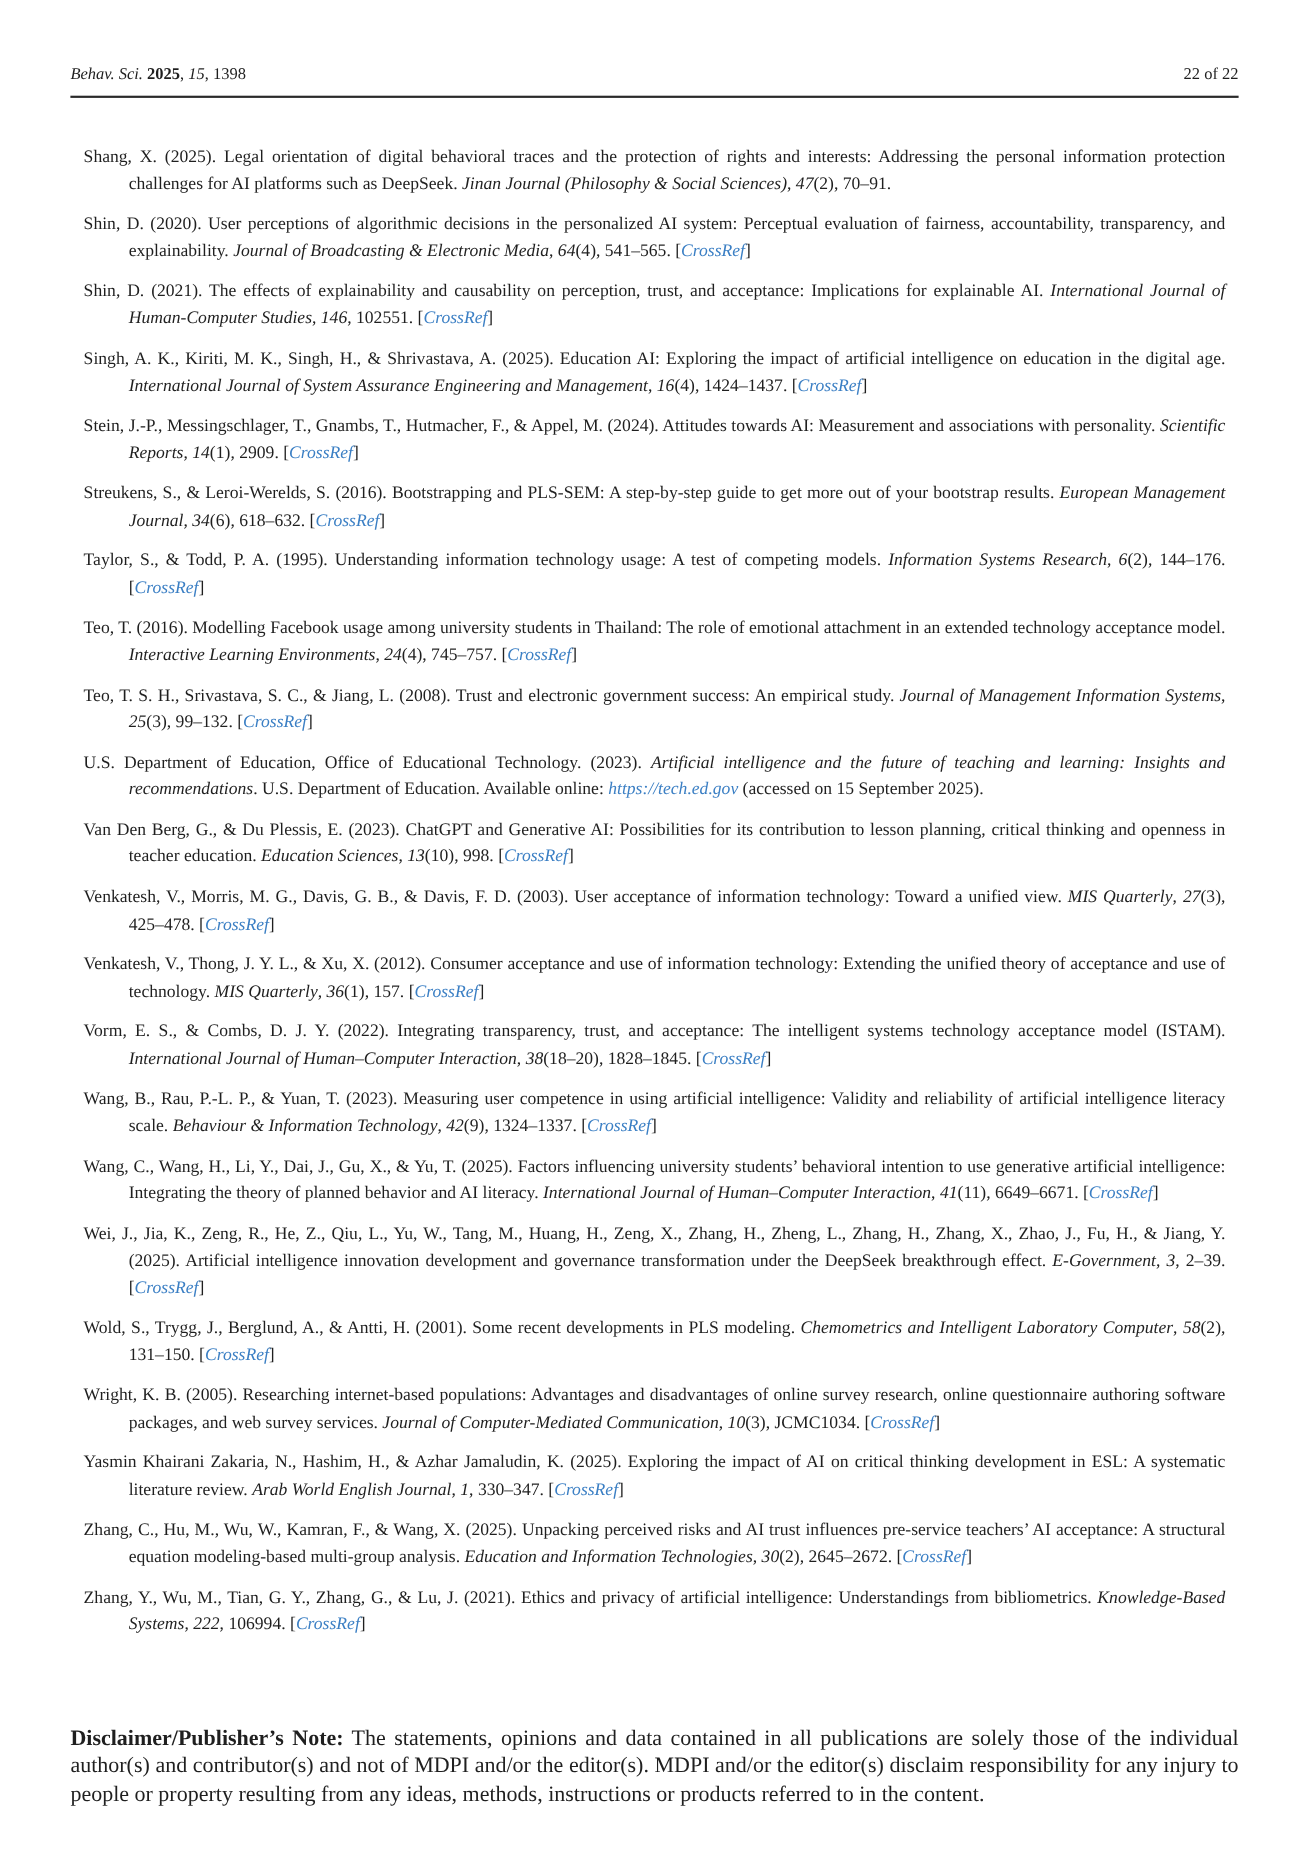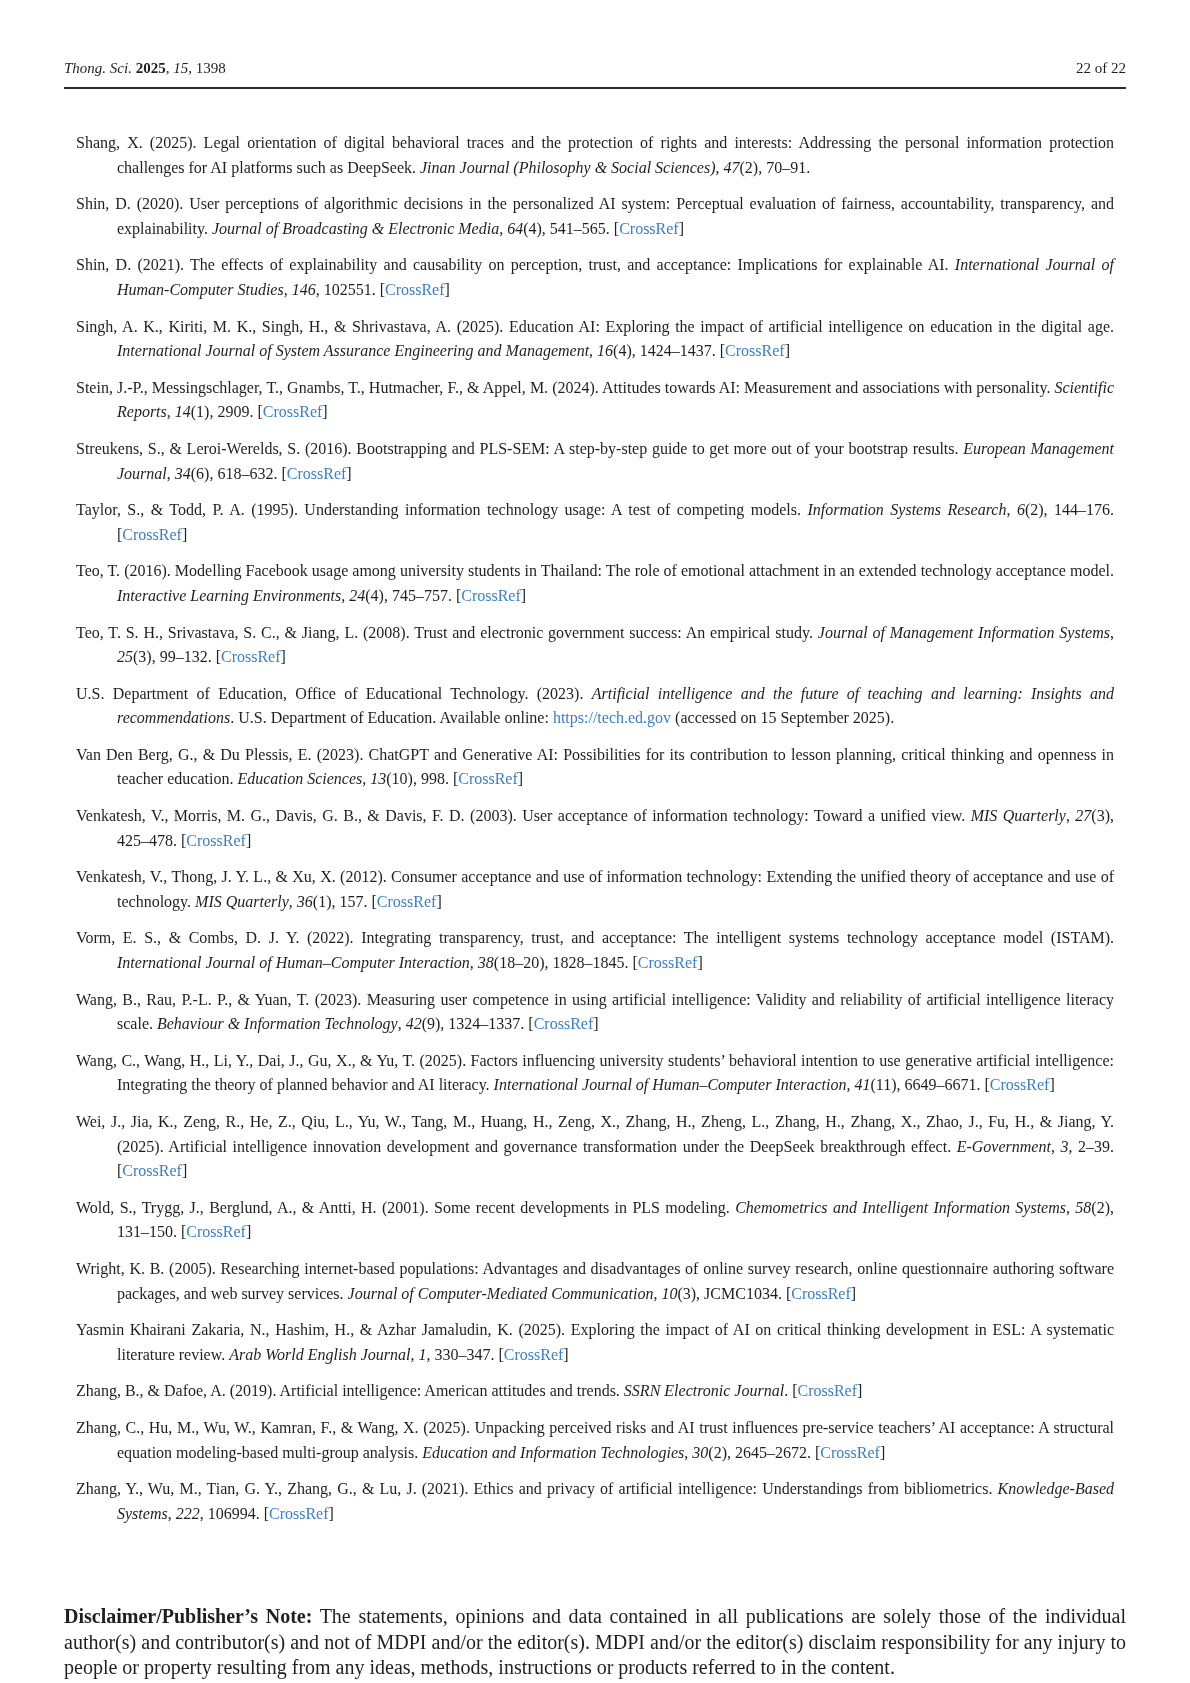--- a/index.html
+++ b/index.html
@@ -28,35 +28,35 @@
   p.reference {
     margin: 12px;
     font-size: 16px;
     line-height: 24.6px;
     text-align: justify;
     padding-left: 41px;
     text-indent: -41px;
   }
   .italic { font-style: italic; }
   .bold { font-weight: bold; }
-  a.link { color: var(--link-color, #3b7fc4); text-decoration: none; cursor: pointer; }
+  a.link { color: var(--link-color, #3b7fc4); text-decoration: none; cursor: pointer; font-style: italic; }
   .disclaimer {
     margin-top: 78px;
     font-size: 20px;
     line-height: 25.4px;
     text-align: justify;
   }
 </style>
 </head>
 <body>
 
 <div class="page">
 
   <div class="header">
-    <div><span class="italic">Thong. Sci. </span><span class="bold">2025</span><span>, </span><span class="italic">15</span><span>, 1398</span></div>
+    <div><span class="italic">Behav. Sci. </span><span class="bold">2025</span><span>, </span><span class="italic">15</span><span>, 1398</span></div>
     <div>22 of 22</div>
   </div>
 
   <hr class="rule">
 
   <div class="refs">
       <p class="reference"><span>Shang, X. (2025). Legal orientation of digital behavioral traces and the protection of rights and interests: Addressing the personal information protection challenges for AI platforms such as DeepSeek. </span><span class="italic">Jinan Journal (Philosophy &amp; Social Sciences)</span><span>, </span><span class="italic">47</span><span>(2), 70–91.</span></p>
       <p class="reference"><span>Shin, D. (2020). User perceptions of algorithmic decisions in the personalized AI system: Perceptual evaluation of fairness, accountability, transparency, and explainability. </span><span class="italic">Journal of Broadcasting &amp; Electronic Media</span><span>, </span><span class="italic">64</span><span>(4), 541–565. [</span><a class="link">CrossRef</a><span>]</span></p>
       <p class="reference"><span>Shin, D. (2021). The effects of explainability and causability on perception, trust, and acceptance: Implications for explainable AI. </span><span class="italic">International Journal of Human-Computer Studies</span><span>, </span><span class="italic">146</span><span>, 102551. [</span><a class="link">CrossRef</a><span>]</span></p>
       <p class="reference"><span>Singh, A. K., Kiriti, M. K., Singh, H., &amp; Shrivastava, A. (2025). Education AI: Exploring the impact of artificial intelligence on education in the digital age. </span><span class="italic">International Journal of System Assurance Engineering and Management</span><span>, </span><span class="italic">16</span><span>(4), 1424–1437. [</span><a class="link">CrossRef</a><span>]</span></p>
@@ -66,23 +66,22 @@
       <p class="reference"><span>Teo, T. (2016). Modelling Facebook usage among university students in Thailand: The role of emotional attachment in an extended technology acceptance model. </span><span class="italic">Interactive Learning Environments</span><span>, </span><span class="italic">24</span><span>(4), 745–757. [</span><a class="link">CrossRef</a><span>]</span></p>
       <p class="reference"><span>Teo, T. S. H., Srivastava, S. C., &amp; Jiang, L. (2008). Trust and electronic government success: An empirical study. </span><span class="italic">Journal of Management Information Systems</span><span>, </span><span class="italic">25</span><span>(3), 99–132. [</span><a class="link">CrossRef</a><span>]</span></p>
       <p class="reference"><span>U.S. Department of Education, Office of Educational Technology. (2023). </span><span class="italic">Artificial intelligence and the future of teaching and learning: Insights and recommendations</span><span>. U.S. Department of Education. Available online: </span><a class="link">https://tech.ed.gov</a><span> (accessed on 15 September 2025).</span></p>
       <p class="reference"><span>Van Den Berg, G., &amp; Du Plessis, E. (2023). ChatGPT and Generative AI: Possibilities for its contribution to lesson planning, critical thinking and openness in teacher education. </span><span class="italic">Education Sciences</span><span>, </span><span class="italic">13</span><span>(10), 998. [</span><a class="link">CrossRef</a><span>]</span></p>
       <p class="reference"><span>Venkatesh, V., Morris, M. G., Davis, G. B., &amp; Davis, F. D. (2003). User acceptance of information technology: Toward a unified view. </span><span class="italic">MIS Quarterly</span><span>, </span><span class="italic">27</span><span>(3), 425–478. [</span><a class="link">CrossRef</a><span>]</span></p>
       <p class="reference"><span>Venkatesh, V., Thong, J. Y. L., &amp; Xu, X. (2012). Consumer acceptance and use of information technology: Extending the unified theory of acceptance and use of technology. </span><span class="italic">MIS Quarterly</span><span>, </span><span class="italic">36</span><span>(1), 157. [</span><a class="link">CrossRef</a><span>]</span></p>
       <p class="reference"><span>Vorm, E. S., &amp; Combs, D. J. Y. (2022). Integrating transparency, trust, and acceptance: The intelligent systems technology acceptance model (ISTAM). </span><span class="italic">International Journal of Human–Computer Interaction</span><span>, </span><span class="italic">38</span><span>(18–20), 1828–1845. [</span><a class="link">CrossRef</a><span>]</span></p>
       <p class="reference"><span>Wang, B., Rau, P.-L. P., &amp; Yuan, T. (2023). Measuring user competence in using artificial intelligence: Validity and reliability of artificial intelligence literacy scale. </span><span class="italic">Behaviour &amp; Information Technology</span><span>, </span><span class="italic">42</span><span>(9), 1324–1337. [</span><a class="link">CrossRef</a><span>]</span></p>
       <p class="reference"><span>Wang, C., Wang, H., Li, Y., Dai, J., Gu, X., &amp; Yu, T. (2025). Factors influencing university students’ behavioral intention to use generative artificial intelligence: Integrating the theory of planned behavior and AI literacy. </span><span class="italic">International Journal of Human–Computer Interaction</span><span>, </span><span class="italic">41</span><span>(11), 6649–6671. [</span><a class="link">CrossRef</a><span>]</span></p>
       <p class="reference"><span>Wei, J., Jia, K., Zeng, R., He, Z., Qiu, L., Yu, W., Tang, M., Huang, H., Zeng, X., Zhang, H., Zheng, L., Zhang, H., Zhang, X., Zhao, J., Fu, H., &amp; Jiang, Y. (2025). Artificial intelligence innovation development and governance transformation under the DeepSeek breakthrough effect. </span><span class="italic">E-Government</span><span>, </span><span class="italic">3</span><span>, 2–39. [</span><a class="link">CrossRef</a><span>]</span></p>
-      <p class="reference"><span>Wold, S., Trygg, J., Berglund, A., &amp; Antti, H. (2001). Some recent developments in PLS modeling. </span><span class="italic">Chemometrics and Intelligent Information Systems</span><span>, </span><span class="italic">58</span><span>(2), 131–150. [</span><a class="link">CrossRef</a><span>]</span></p>
+      <p class="reference"><span>Wold, S., Trygg, J., Berglund, A., &amp; Antti, H. (2001). Some recent developments in PLS modeling. </span><span class="italic">Chemometrics and Intelligent Laboratory Computer</span><span>, </span><span class="italic">58</span><span>(2), 131–150. [</span><a class="link">CrossRef</a><span>]</span></p>
       <p class="reference"><span>Wright, K. B. (2005). Researching internet-based populations: Advantages and disadvantages of online survey research, online questionnaire authoring software packages, and web survey services. </span><span class="italic">Journal of Computer-Mediated Communication</span><span>, </span><span class="italic">10</span><span>(3), JCMC1034. [</span><a class="link">CrossRef</a><span>]</span></p>
       <p class="reference"><span>Yasmin Khairani Zakaria, N., Hashim, H., &amp; Azhar Jamaludin, K. (2025). Exploring the impact of AI on critical thinking development in ESL: A systematic literature review. </span><span class="italic">Arab World English Journal</span><span>, </span><span class="italic">1</span><span>, 330–347. [</span><a class="link">CrossRef</a><span>]</span></p>
-      <p class="reference"><span>Zhang, B., &amp; Dafoe, A. (2019). Artificial intelligence: American attitudes and trends. </span><span class="italic">SSRN Electronic Journal</span><span>. [</span><a class="link">CrossRef</a><span>]</span></p>
       <p class="reference"><span>Zhang, C., Hu, M., Wu, W., Kamran, F., &amp; Wang, X. (2025). Unpacking perceived risks and AI trust influences pre-service teachers’ AI acceptance: A structural equation modeling-based multi-group analysis. </span><span class="italic">Education and Information Technologies</span><span>, </span><span class="italic">30</span><span>(2), 2645–2672. [</span><a class="link">CrossRef</a><span>]</span></p>
       <p class="reference"><span>Zhang, Y., Wu, M., Tian, G. Y., Zhang, G., &amp; Lu, J. (2021). Ethics and privacy of artificial intelligence: Understandings from bibliometrics. </span><span class="italic">Knowledge-Based Systems</span><span>, </span><span class="italic">222</span><span>, 106994. [</span><a class="link">CrossRef</a><span>]</span></p>
     </div>
 
   <p class="disclaimer"><span class="bold">Disclaimer/Publisher’s Note:</span><span> The statements, opinions and data contained in all publications are solely those of the individual author(s) and contributor(s) and not of MDPI and/or the editor(s). MDPI and/or the editor(s) disclaim responsibility for any injury to people or property resulting from any ideas, methods, instructions or products referred to in the content.</span></p>
 
 </div>
 
 </body></html>

